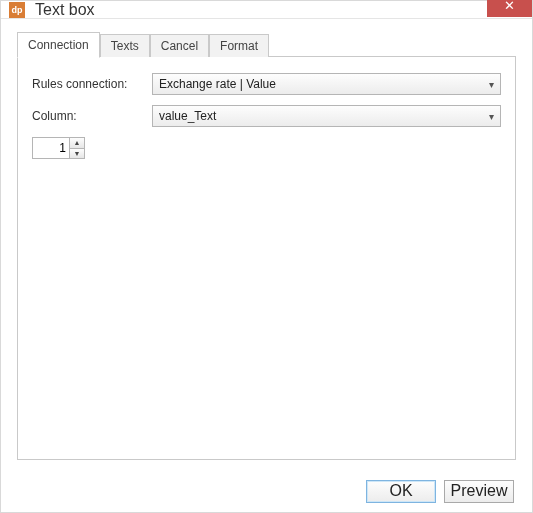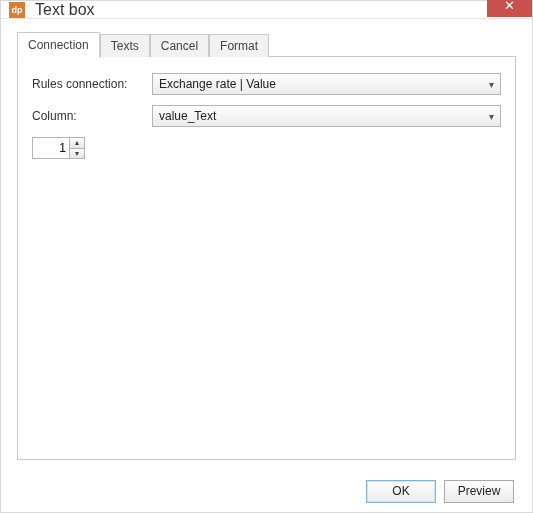--- a/index.html
+++ b/index.html
@@ -191,21 +191,21 @@
       justify-content: flex-end;
       padding: 0 18px;
       gap: 8px;
       border-top: 0;
     }
     .btn {
       min-width: 70px;
       height: 23px;
       border: 1px solid #a9a9a9;
       background: linear-gradient(#fdfdfd, #ececec);
-      font-size: 12px;
+      font-size: 16px;
       font-family: inherit;
       cursor: pointer;
       color: #222;
     }
     .btn.primary {
       border: 1px solid #7eb4e0;
       box-shadow: 0 0 0 1px #cde6f7 inset;
     }
   </style>
 </head>

